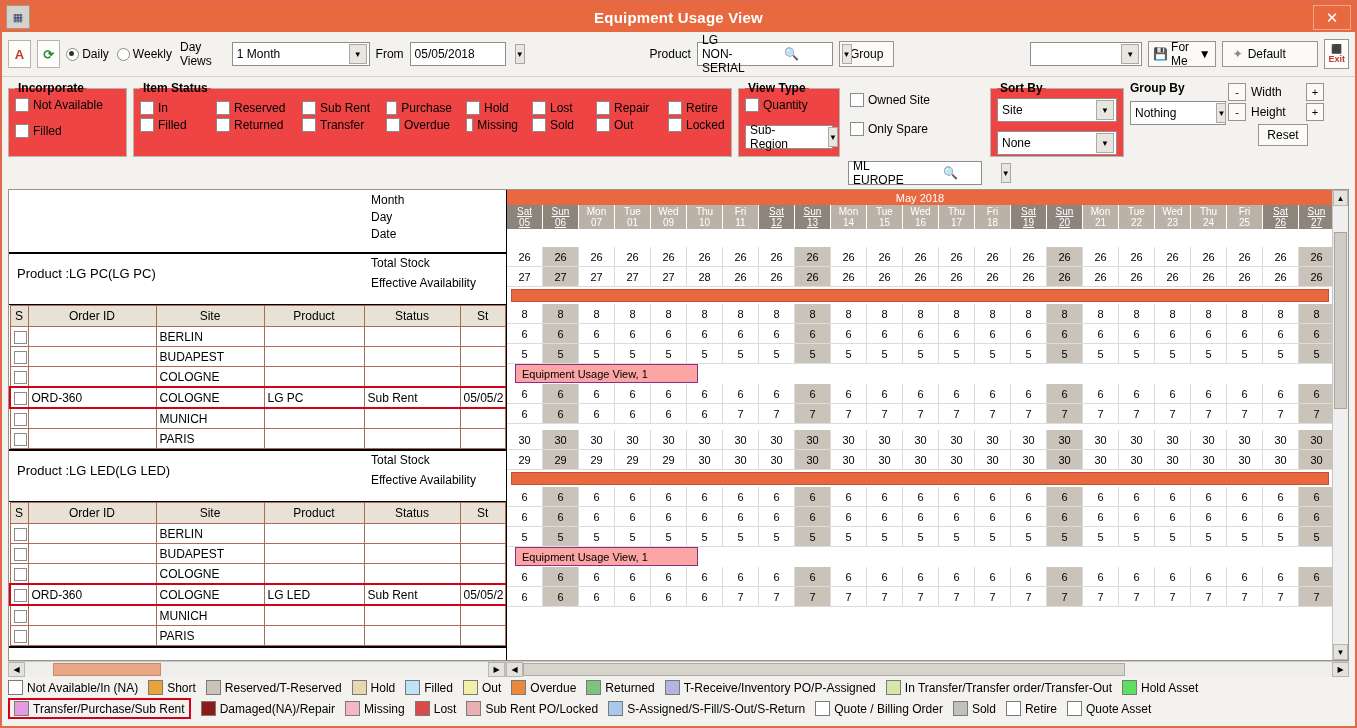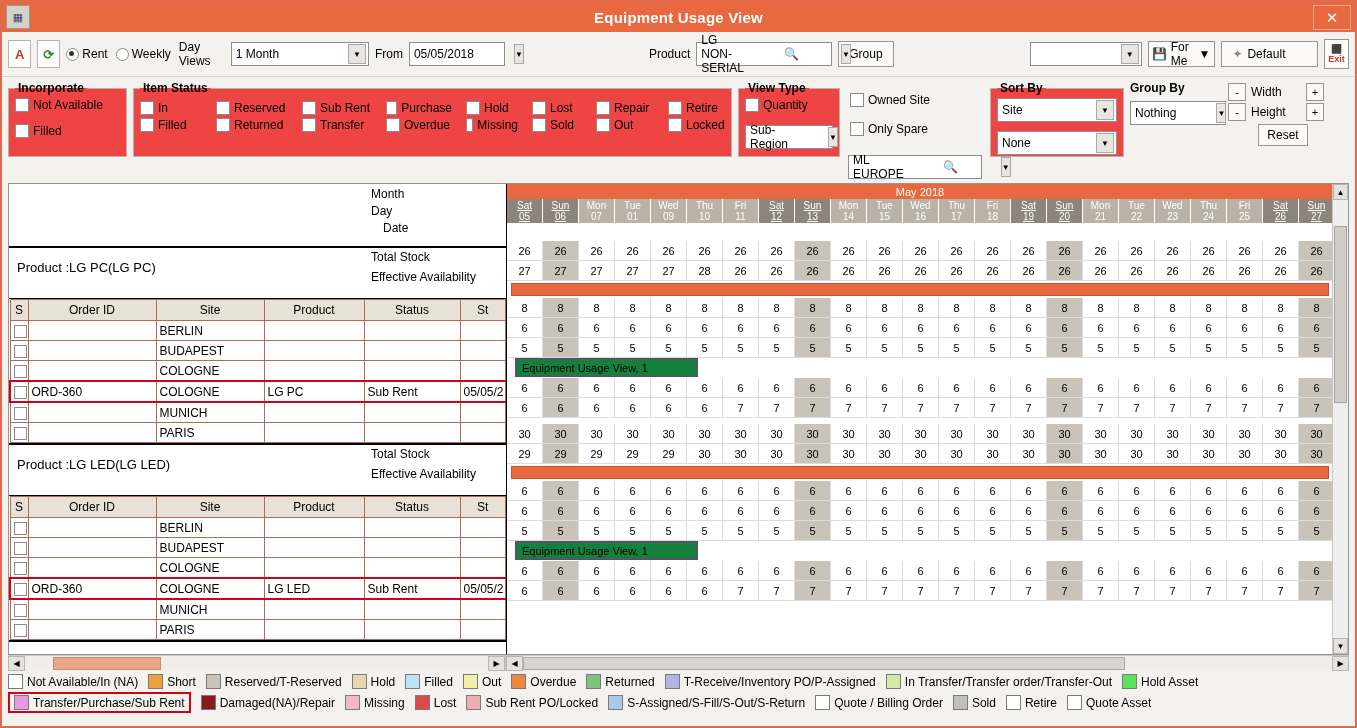--- a/index.html
+++ b/index.html
@@ -80,21 +80,21 @@
   
   .main{
     position:relative;margin:2px 6px 0 6px;border:1px solid #9a958b;background:#fff;
     height:470px;display:flex;overflow:hidden;
   }
   .leftpane{width:497px;border-right:1px solid #000;position:relative;overflow:hidden;}
   .rightpane{flex:1;position:relative;overflow:hidden;background:#fff;}
   .hdr-month{height:62px;border-bottom:2px solid #000;position:relative;}
   .hdr-month .l1{position:absolute;left:362px;top:3px;font-size:12px;}
   .hdr-month .l2{position:absolute;left:362px;top:20px;font-size:12px;}
-  .hdr-month .l3{position:absolute;left:374px;top:37px;font-size:12px;}
+  .hdr-month .l3{position:absolute;left:362px;top:37px;font-size:12px;}
   .prodblock{border-bottom:2px solid #000;}
   .prodhead{height:50px;position:relative;border-bottom:1px solid #000;}
   .prodhead .ptitle{position:absolute;left:8px;top:12px;font-size:13px;}
   .prodhead .ts{position:absolute;left:362px;top:2px;font-size:12px;}
   .prodhead .ea{position:absolute;left:362px;top:22px;font-size:12px;}
   table.ltab{border-collapse:collapse;width:100%;table-layout:fixed;}
   table.ltab th{
     background:#e8e1d6;border:1px solid #b06a5a;height:18px;font-size:12px;font-weight:normal;
   }
   table.ltab td{
@@ -112,21 +112,21 @@
   }
   .daycell.wk{background:#8d857b;text-decoration:underline;}
   .gridrow{display:flex;height:20px;}
   .gcell{
     width:35px;min-width:35px;border-right:1px solid #dcdcdc;border-bottom:1px solid #dcdcdc;
     font-size:11px;display:flex;align-items:center;justify-content:center;background:#fff;
   }
   .gcell.sun{background:#c9c3ba;}
   .orangebar{height:11px;background:#e8693f;border:1px solid #c45130;margin:2px 4px;}
   .usagebar{
-    height:17px;background:#15803d;border:1px solid #8a2f86;color:#000;font-size:11px;
+    height:17px;background:#fca5a5;border:1px solid #8a2f86;color:#000;font-size:11px;
     display:flex;align-items:center;padding-left:6px;
   }
   .scrollv{
     position:absolute;right:0;top:0;width:15px;bottom:0;background:#efefef;border-left:1px solid #c6c6c6;
   }
   .scrollv .thumb{position:absolute;left:1px;right:1px;top:42px;height:175px;background:#d0cdc7;border:1px solid #a8a5a0;}
   .scrollv .up,.scrollv .dn{height:14px;display:flex;align-items:center;justify-content:center;font-size:8px;background:#e4e2de;border:1px solid #b9b6b0;}
   .scrollv .dn{position:absolute;bottom:0;left:0;right:0;}
   .hscroll{
     height:15px;background:#f0eeea;border-top:1px solid #c6c6c6;display:flex;align-items:center;position:relative;
@@ -152,21 +152,21 @@
     <div class="tb-title">Equipment Usage View</div>
     <div class="tb-close">✕</div>
   </div>
 
   <div class="toolbar">
     <div class="tbtn red">A</div>
     <div class="tbtn green">⟳</div>
 
     <div class="radio">
       <span class="rc on"></span>
-      <span class="lbl">Rent</span>
+      <span class="lbl">Daily</span>
     </div>
     <div class="radio">
       <span class="rc"></span>
       <span class="lbl">Weekly</span>
     </div>
 
     <span class="lbl">Day Views</span>
     <div class="selbox" style="width:160px">
       <span>1 Month</span>
       <span class="arrow">▼</span>
@@ -305,21 +305,21 @@
 
     <div style="width:138px">
       <div class="cb" style="margin:12px 0 0 4px">
         <span class="box"></span>
         <span>Owned Site</span>
       </div>
       <div class="cb" style="margin:12px 0 0 4px">
         <span class="box"></span>
         <span>Only Spare</span>
       </div>
-      <div class="selbox" style="width:126px;margin:16px 0 0 2px">
+      <div class="selbox" style="width:126px;margin:22px 0 0 2px">
         <span>ML EUROPE</span>
         <span style="margin-left:auto;margin-right:2px">🔍</span>
         <span class="arrow">▼</span>
       </div>
     </div>
 
     <fieldset class="grp" style="width:120px;height:66px">
       <legend>Sort By</legend>
       <div class="selbox" style="width:112px">
         <span>Site</span>

